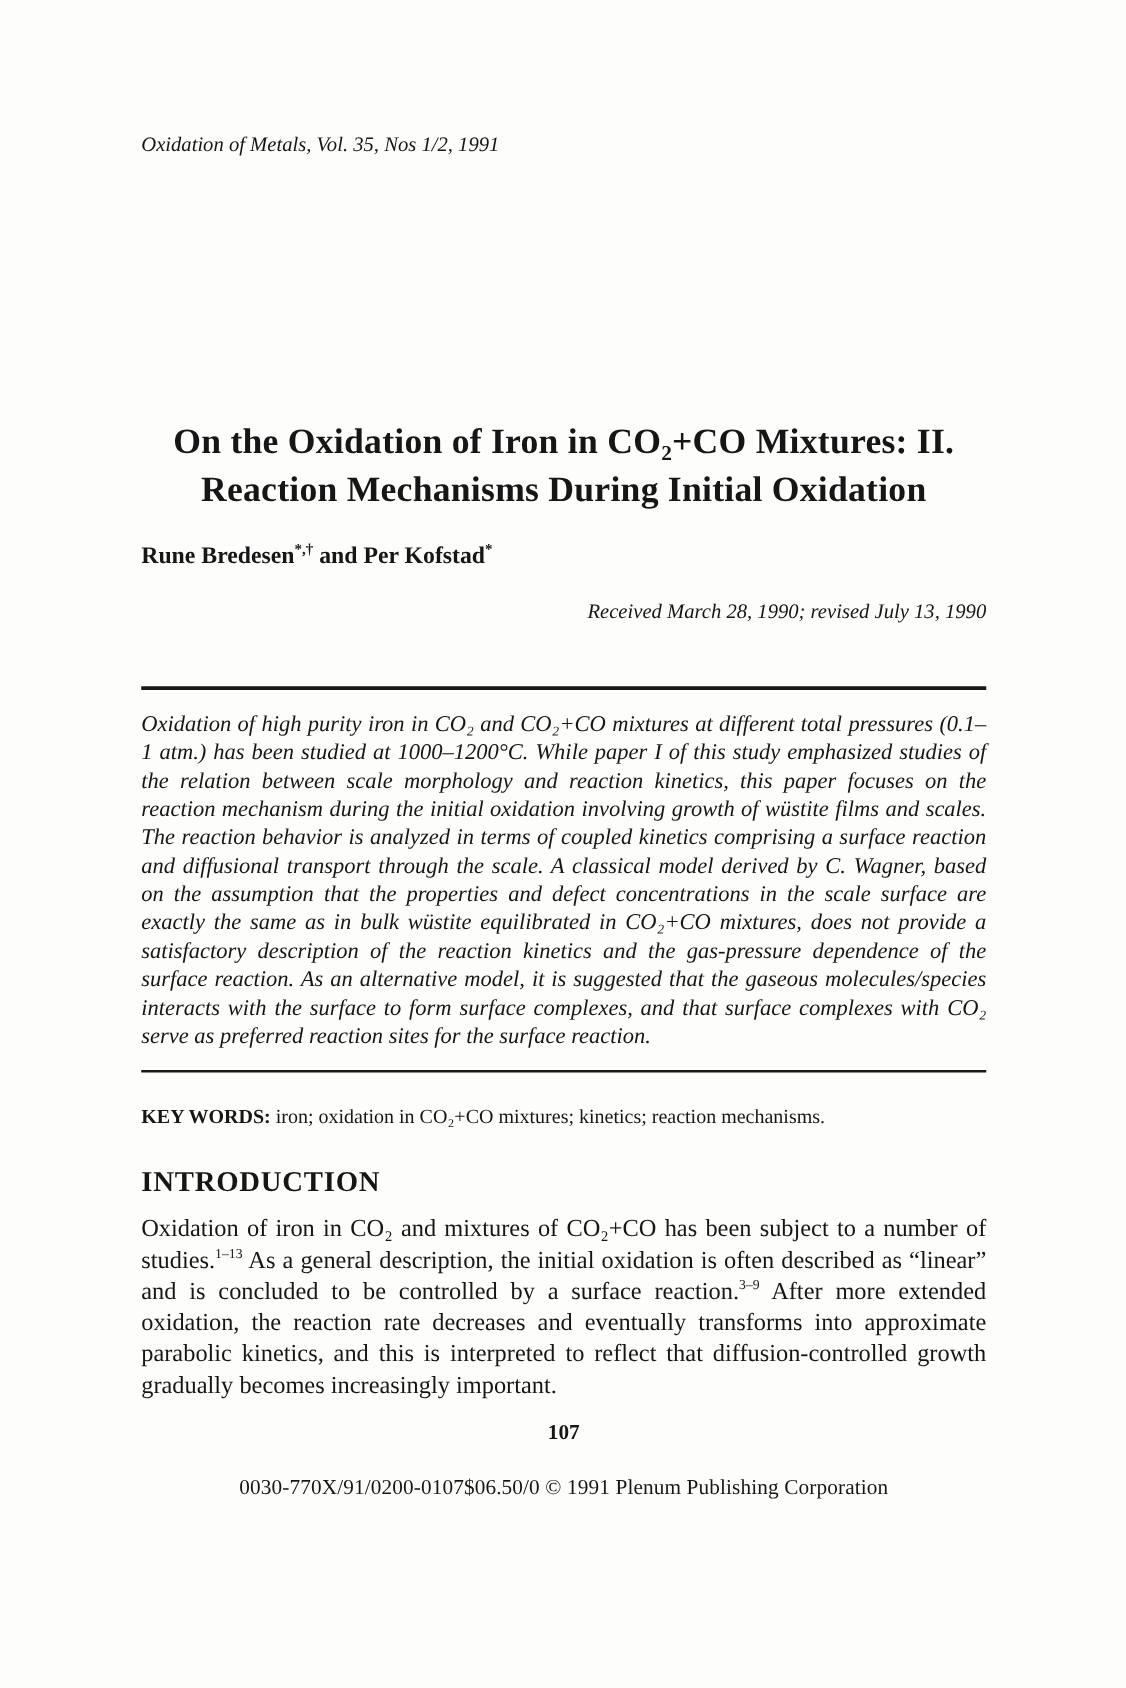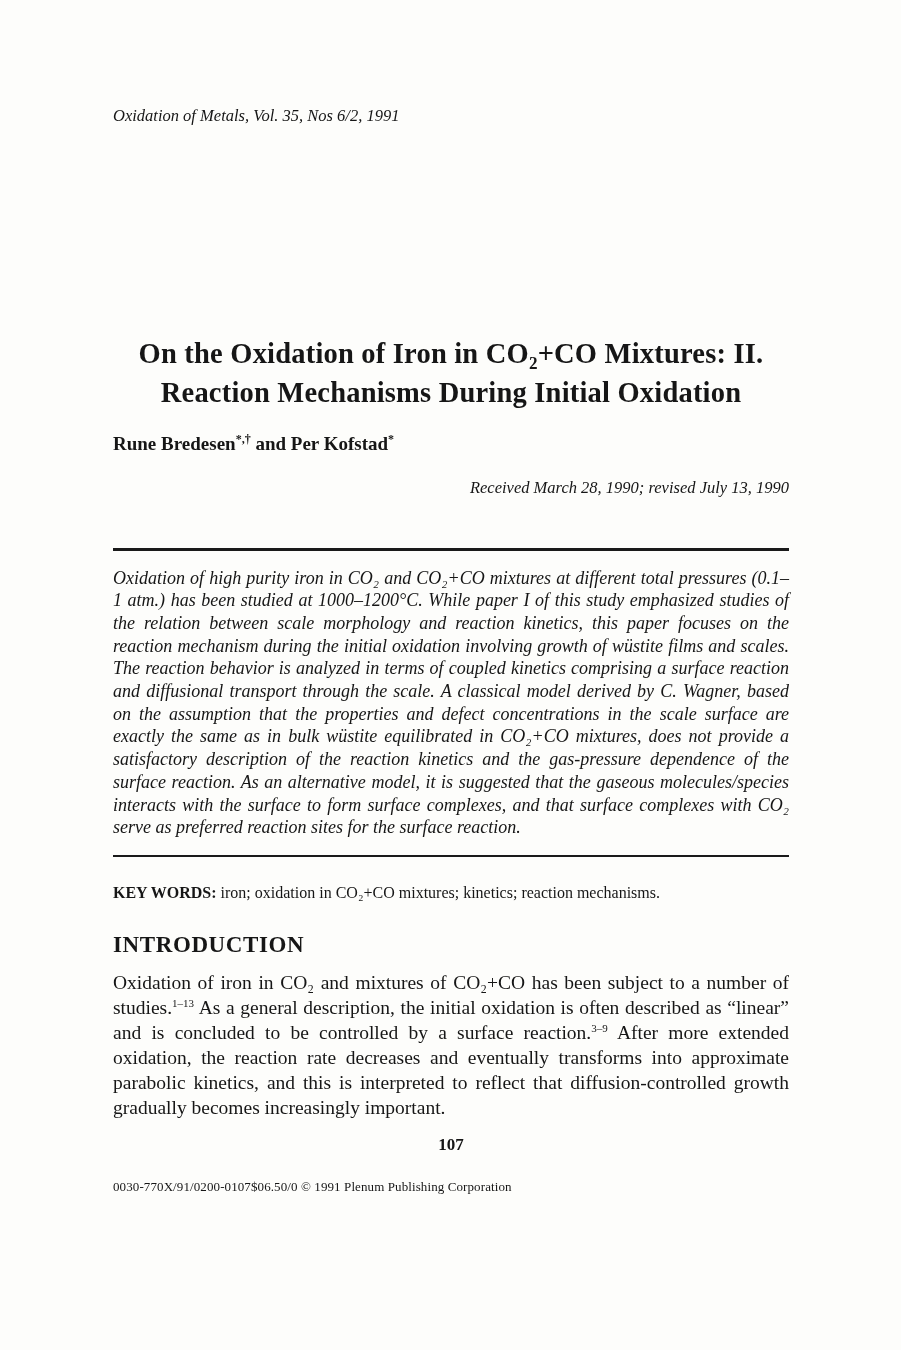--- a/index.html
+++ b/index.html
@@ -96,31 +96,31 @@
     line-height: 1.38;
   }
   .page-number {
     margin-top: 15px;
     font-size: 17px;
     font-weight: 700;
     text-align: center;
   }
   .footer-line {
     margin-top: 24px;
-    font-size: 13px;
-    text-align: left;
+    font-size: 17px;
+    text-align: center;
     letter-spacing: 0.1px;
   }
 </style>
 </head>
 <body>
 
 <div class="page">
 
-  <div class="journal-line">Oxidation of Metals, Vol. 35, Nos 6/2, 1991</div>
+  <div class="journal-line">Oxidation of Metals, Vol. 35, Nos 1/2, 1991</div>
 
   <h1 class="title">
     <span>On the Oxidation of Iron in CO₂+CO Mixtures: II.</span><br>
     <span>Reaction Mechanisms During Initial Oxidation</span>
   </h1>
 
   <div class="authors">
     <span>Rune Bredesen</span><sup>*,†</sup><span> and </span><span>Per Kofstad</span><sup>*</sup>
   </div>
 

